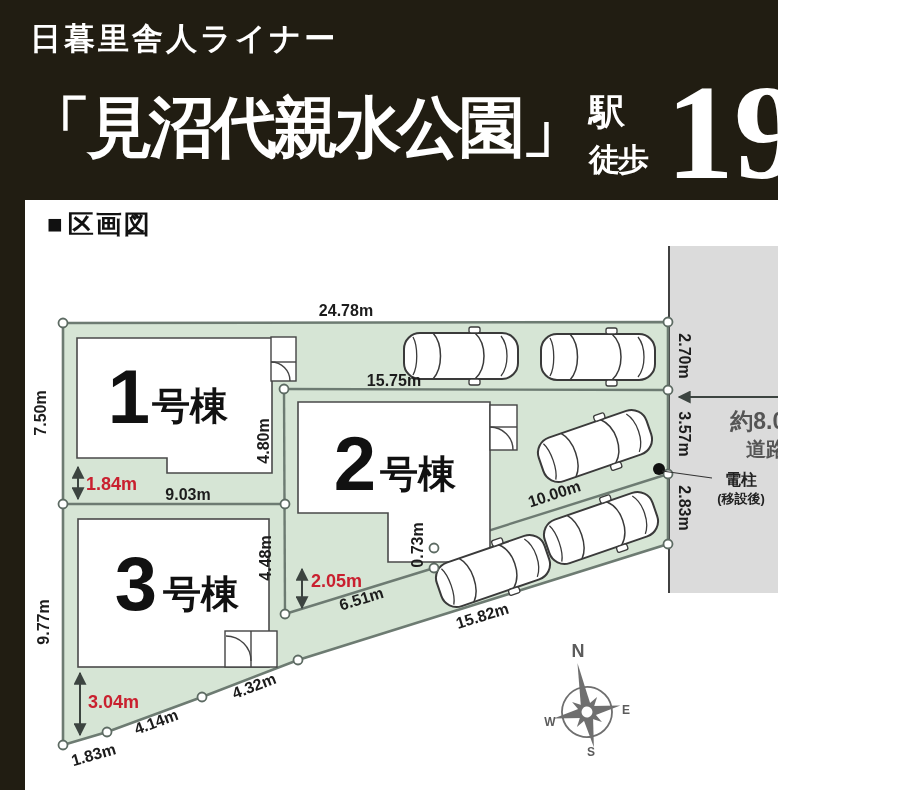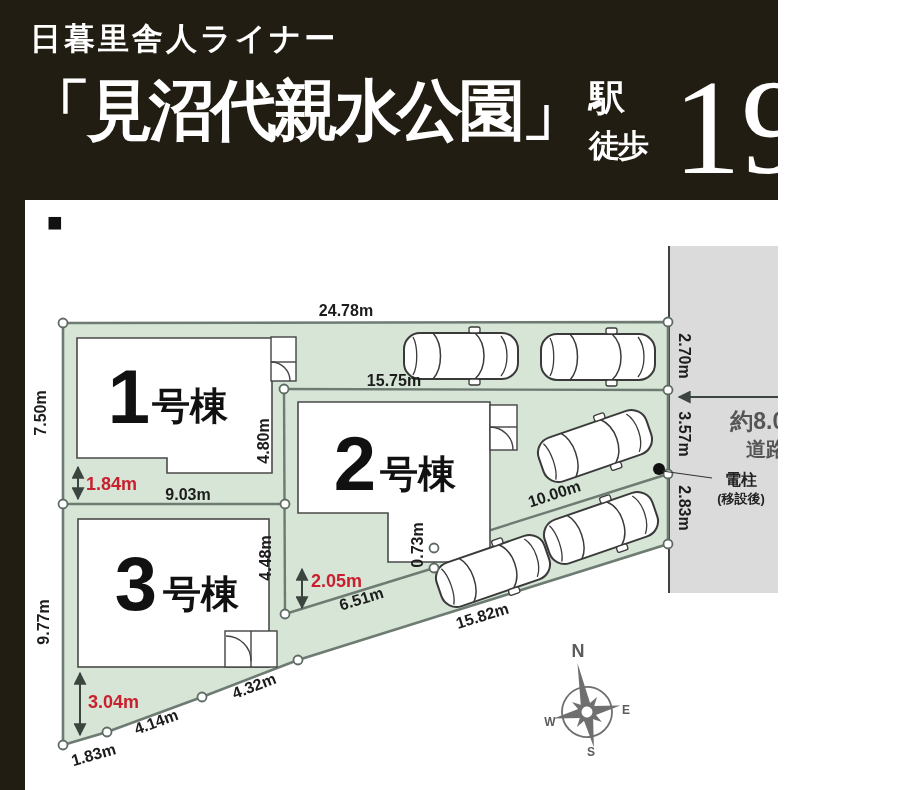--- a/index.html
+++ b/index.html
@@ -1,29 +1,29 @@
 <!DOCTYPE html>
 <html><head>
 <meta charset="utf-8">
 <style>
   html,body{margin:0;padding:0;}
   .page{position:relative;width:778px;height:790px;background:#211d12;overflow:hidden;
         font-family:"Liberation Sans",sans-serif;}
   .panel{position:absolute;left:25px;top:200px;width:868px;height:590px;background:#ffffff;}
   .header{position:absolute;left:25px;top:0;width:868px;height:200px;color:#ffffff;}
   .h-line1{position:absolute;left:5px;top:18px;font-size:31px;font-weight:bold;letter-spacing:3px;}
-  .h-row2{position:absolute;left:0px;top:66px;display:flex;align-items:flex-start;}
+  .h-row2{position:absolute;left:0px;top:66px;display:flex;align-items:center;}
   .h-station{font-family:"Liberation Serif",serif;font-weight:bold;font-size:66px;
              letter-spacing:-4px;line-height:1.35;white-space:nowrap;}
   .h-col{display:flex;flex-direction:column;margin-left:6px;margin-top:14px;
          font-family:"Liberation Serif",serif;font-weight:bold;line-height:1.05;}
   .h-eki{font-size:36px;}
   .h-toho{font-size:31px;letter-spacing:-2px;margin-top:12px;}
-  .h-min{font-family:"Liberation Serif",serif;font-weight:normal;font-size:136px;line-height:0.78;
-         margin-left:26px;margin-top:8px;}
+  .h-min{font-family:"Liberation Serif",serif;font-weight:bold;font-size:136px;line-height:0.78;
+         margin-left:19px;margin-top:8px;}
   .h-fun{font-family:"Liberation Serif",serif;font-weight:bold;font-size:46px;margin-top:62px;margin-left:2px;}
   .section-title{position:absolute;left:47px;top:207px;font-size:26px;font-weight:bold;color:#111;
                  letter-spacing:2px;display:flex;align-items:center;}
   .section-title .mk{margin-right:3px;}
   svg{position:absolute;left:0;top:0;}
   .dim{font-size:16px;font-weight:600;fill:#1c1c1c;}
   .dimred{font-size:18px;font-weight:700;fill:#c9202f;}
   .bnum{font-size:76px;font-weight:700;fill:#111;}
   .bsuf{font-size:38px;font-weight:700;fill:#111;}
   .roadtxt{font-size:23px;font-weight:700;fill:#555;}
@@ -48,20 +48,21 @@
       </div>
       <div class="h-min">19</div>
       <div class="h-fun">分</div>
     </div>
   </div>
 
   <div class="panel"></div>
 
   <div class="section-title">
     <span class="mk">■</span>
+    <span>区画図</span>
   </div>
 
   <svg width="920" height="790" viewBox="0 0 920 790" font-family="Liberation Sans, sans-serif">
     <defs>
       <marker id="ah" viewBox="0 0 10 10" refX="9" refY="5" markerWidth="6.5" markerHeight="6.5" orient="auto-start-reverse">
           <path d="M0,0 L10,5 L0,10 z" fill="#3c4440"></path>
         </marker>
       <g id="car-shape">
         <rect x="-57" y="-23" width="114" height="46" rx="16" fill="#ffffff" stroke="#3a3a3a" stroke-width="2"></rect>
         <path d="M14,-23 C26,-12 26,12 14,23" fill="none" stroke="#3a3a3a" stroke-width="1.5"></path>

